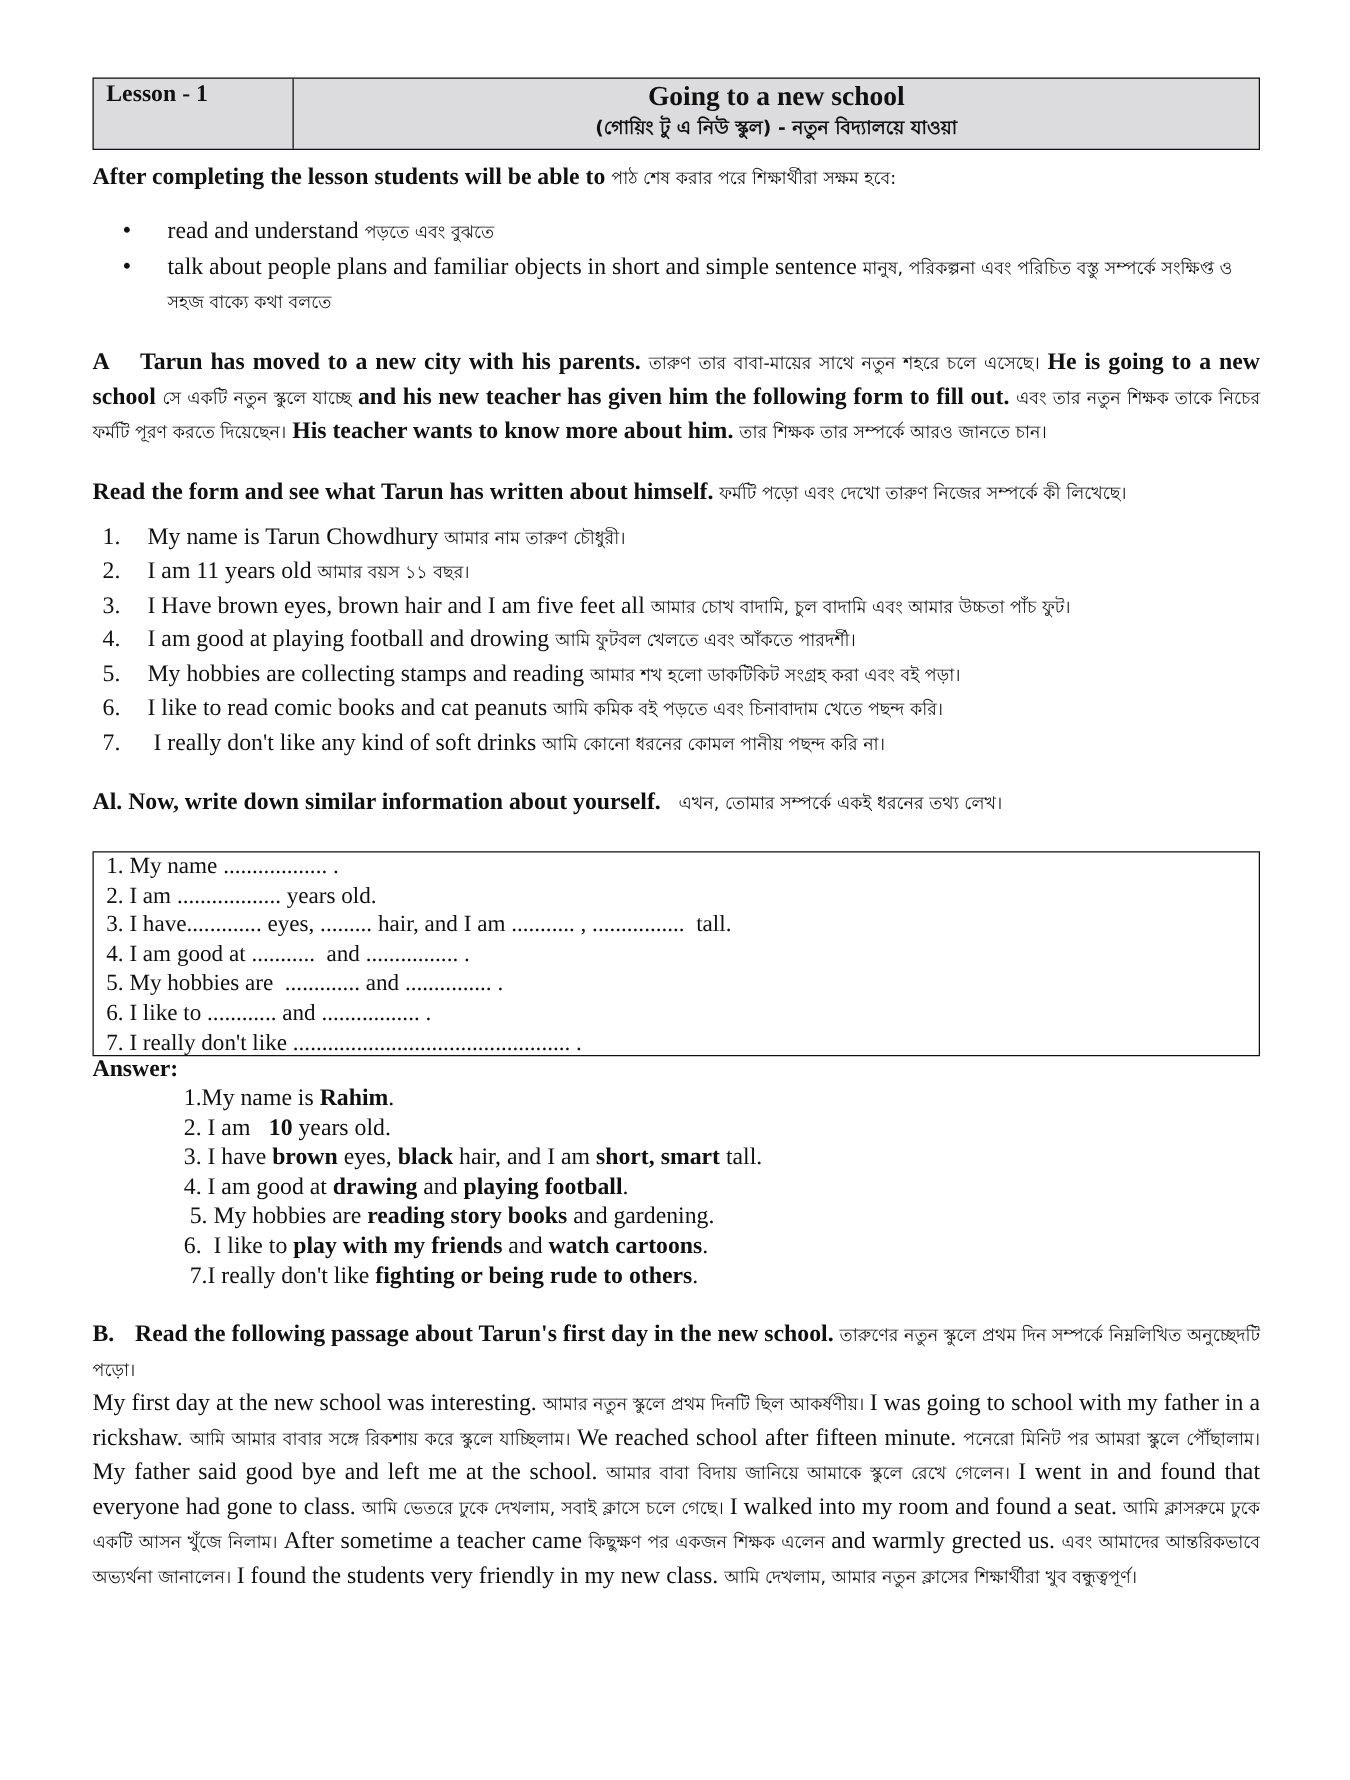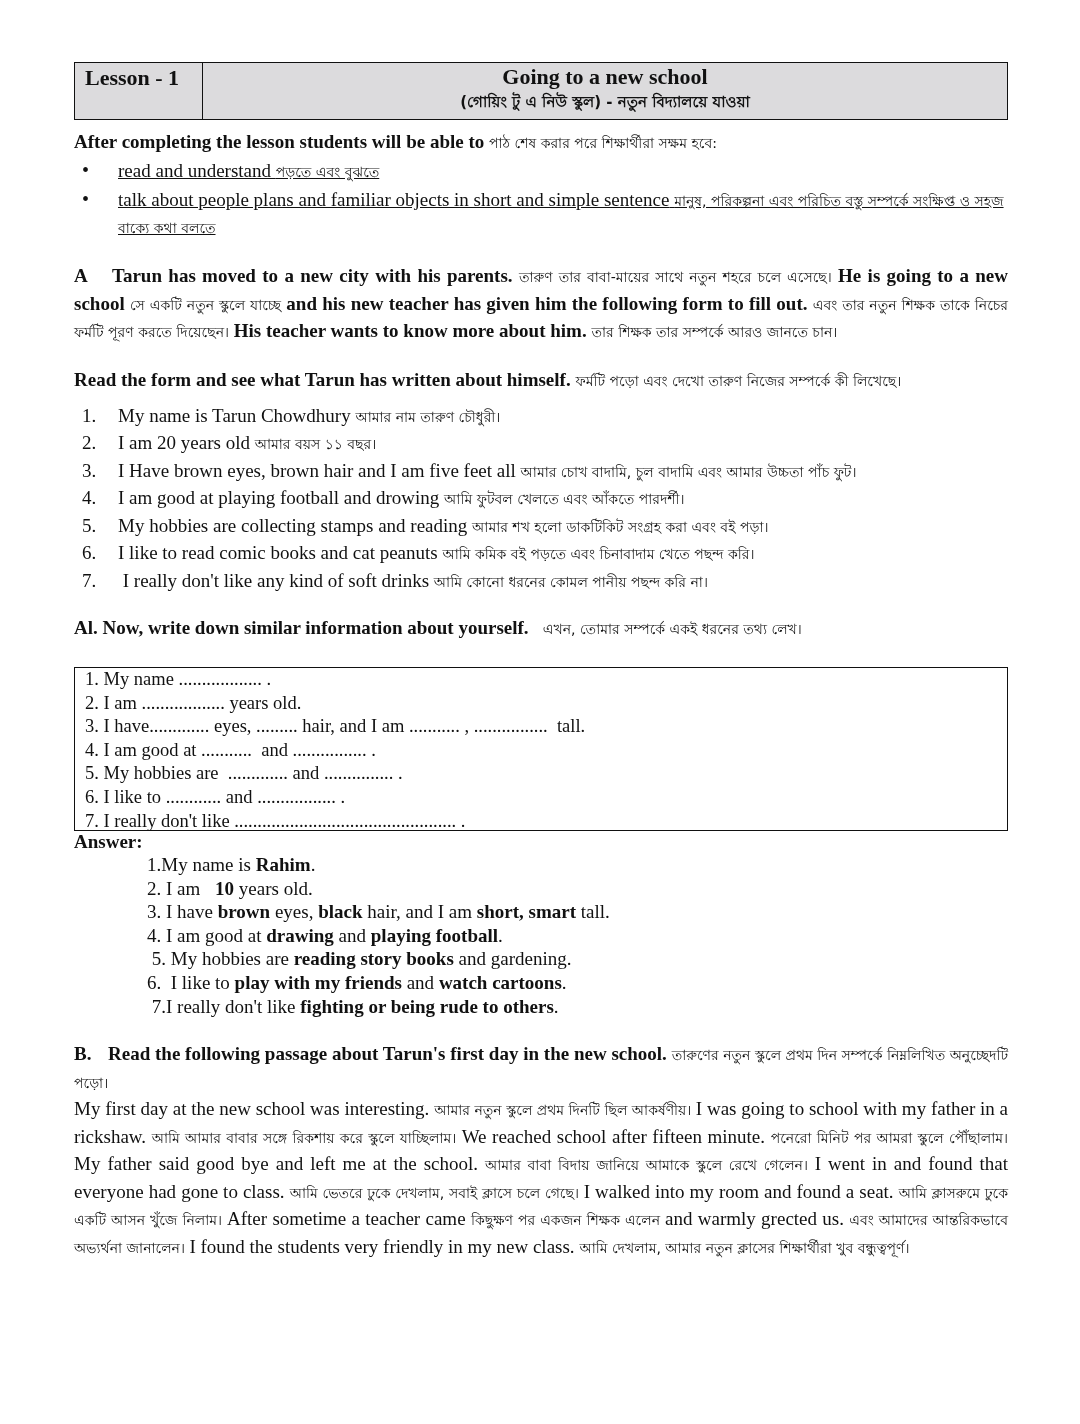--- a/index.html
+++ b/index.html
@@ -9,31 +9,31 @@
       color: #111111;
     }
     .page { position: absolute; left: 74px; top: 62px; width: 934px; }
     .page-header {
       text-align: right; font-size: 19px; line-height: 26px; height: 26px;
     }
     .lesson-table {
       display: flex; border: 1.5px solid #111; background: #dcdbdd; height: 56px;
     }
     .lesson-cell {
-      width: 128px; border-right: 1.5px solid #111; font-weight: bold;
-      font-size: 22px; padding: 2px 0 0 10px; box-sizing: border-box;
+      width: 160px; border-right: 1.5px solid #111; font-weight: bold;
+      font-size: 19px; padding: 2px 0 0 10px; box-sizing: border-box;
     }
     .title-cell { flex: 1; text-align: center; }
     .title-main { font-weight: bold; font-size: 22px; line-height: 26px; margin-top: 1px; }
     .title-sub { font-weight: bold; font-size: 18px; line-height: 24px; }
     .bn { font-family: "DejaVu Sans", sans-serif; font-size: 14px; font-weight: normal; }
     .bnb { font-family: "DejaVu Sans", sans-serif; font-size: 15px; }
     p { margin: 0; }
     .obj-heading { font-weight: bold; font-size: 19px; line-height: 26px; margin-top: 9px; }
-    ul.objectives { list-style: none; margin: 0; padding: 0; font-size: 19px; text-decoration: underline; }
+    ul.objectives { list-style: none; margin: 16px; padding: 0; font-size: 19px; }
     ul.objectives li { position: relative; padding-left: 44px; line-height: 25px; margin-top: 2px; }
     ul.objectives li::before {
       content: "\2022"; position: absolute; left: 8px; top: 0; font-size: 20px;
     }
     .sec-a { margin-top: 22px; font-size: 19px; line-height: 25.5px; text-align: justify; }
     .b { font-weight: bold; }
     .sec-label { display: inline-block; width: 38px; font-weight: bold; }
     .read-form { font-weight: bold; font-size: 19px; margin-top: 21px; line-height: 26px; }
     ol.tarun { margin: 9px 0 0 0; padding: 0; list-style: none; font-size: 19px; }
     ol.tarun li { line-height: 25.5px; display: flex; }
@@ -88,21 +88,21 @@
     <span class="bn">ফর্মটি পড়ো এবং দেখো তারুণ নিজের সম্পর্কে কী লিখেছে।</span>
   </p>
 
   <ol class="tarun">
     <li>
         <span class="num">1.</span>
         <span><span>My name is Tarun Chowdhury</span> <span class="bn">আমার নাম তারুণ চৌধুরী।</span></span>
       </li>
     <li>
         <span class="num">2.</span>
-        <span><span>I am 20 years old</span> <span class="bn">আমার বয়স ১১ বছর।</span></span>
+        <span><span>I am 11 years old</span> <span class="bn">আমার বয়স ১১ বছর।</span></span>
       </li>
     <li>
         <span class="num">3.</span>
         <span><span>I Have brown eyes, brown hair and I am five feet all</span> <span class="bn">আমার চোখ বাদামি, চুল বাদামি এবং আমার উচ্চতা পাঁচ ফুট।</span></span>
       </li>
     <li>
         <span class="num">4.</span>
         <span><span>I am good at playing football and drowing</span> <span class="bn">আমি ফুটবল খেলতে এবং আঁকতে পারদর্শী।</span></span>
       </li>
     <li>

